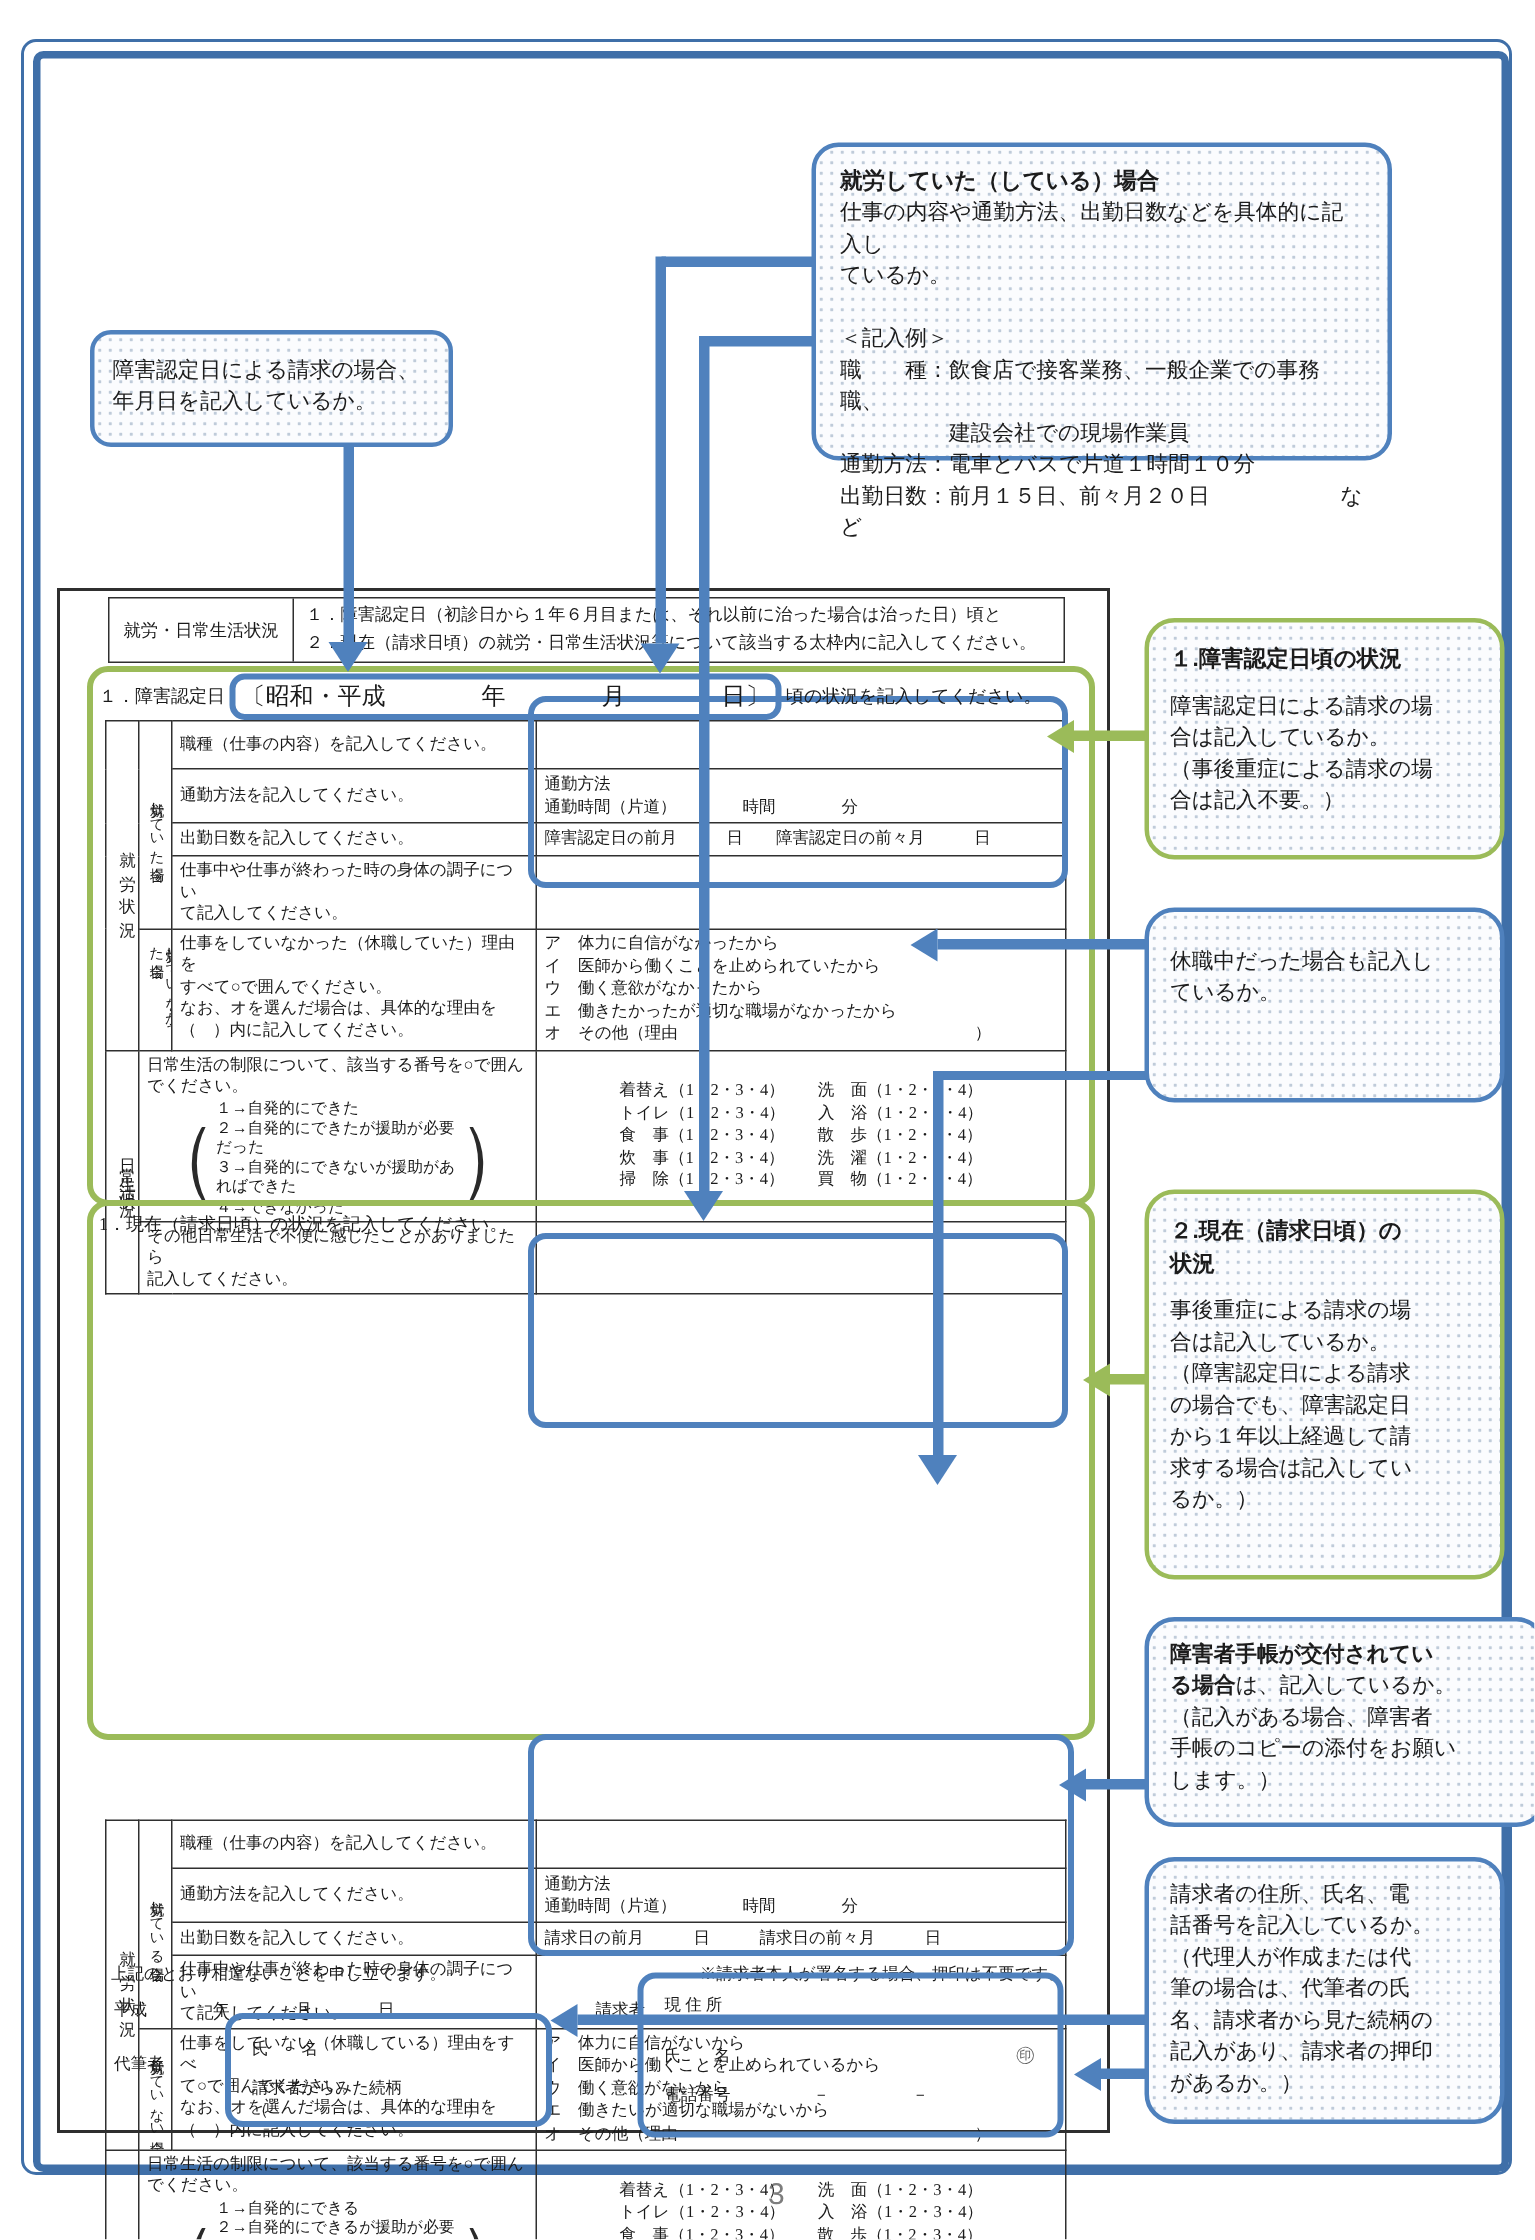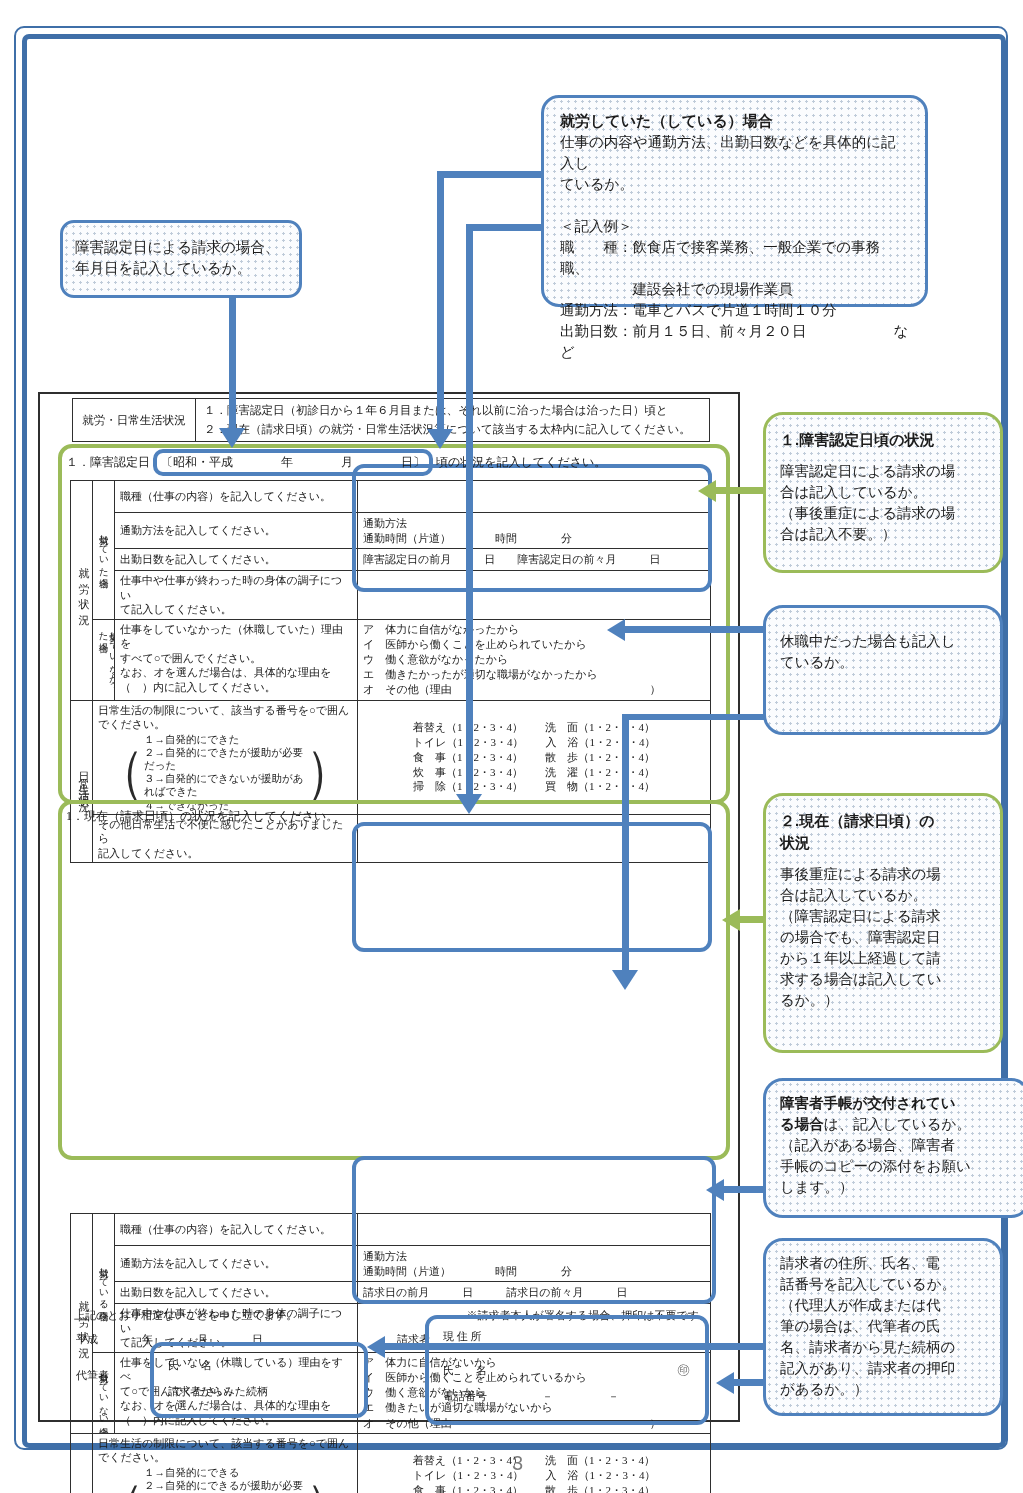--- a/index.html
+++ b/index.html
@@ -34,21 +34,21 @@
         font-family:"Liberation Serif","DejaVu Serif",serif;color:#1a1a1a;z-index:1;box-sizing:border-box;}
   .fheader{display:flex;border:1.5px solid #2f2f2f;box-sizing:border-box;}
   .fheader .lcell{width:122px;border-right:1.5px solid #2f2f2f;display:flex;align-items:center;
                   justify-content:center;font-size:11.5px;}
   .fheader .rcell{flex:1;padding:2px 8px;font-size:11.5px;line-height:19px;}
 
   .greenbox{border:4px solid #9bbb59;border-radius:14px;z-index:5;pointer-events:none;}
   .bluebox{border:4px solid #4f81bd;border-radius:12px;z-index:5;box-sizing:border-box;}
 
   .stitle{font-size:12px;display:flex;align-items:center;z-index:6;}
-  .datebox{border:4px solid #4f81bd;border-radius:10px;padding:1px 4px;margin:0 3px;font-size:12px;}
+  .datebox{border:4px solid #4f81bd;border-radius:10px;padding:1px 4px;margin:0 3px;font-size:16px;}
 
   table.ftable{border-collapse:collapse;table-layout:fixed;z-index:2;position:relative;}
   table.ftable td{border:1.2px solid #2f2f2f;font-size:11px;padding:2px 5px;vertical-align:middle;
                   overflow:hidden;box-sizing:border-box;}
   td.ans{padding:1px 7px;}
   .vlab{writing-mode:vertical-rl;margin:0 auto;font-size:11px;letter-spacing:16px;}
   .vlab2{writing-mode:vertical-rl;margin:0 auto;font-size:11px;letter-spacing:6px;}
   .vlab-sm{writing-mode:vertical-rl;margin:0 auto;font-size:9.5px;line-height:10.5px;}
   .q{font-size:11px;line-height:14.5px;}
   .a{font-size:11px;line-height:15px;}

